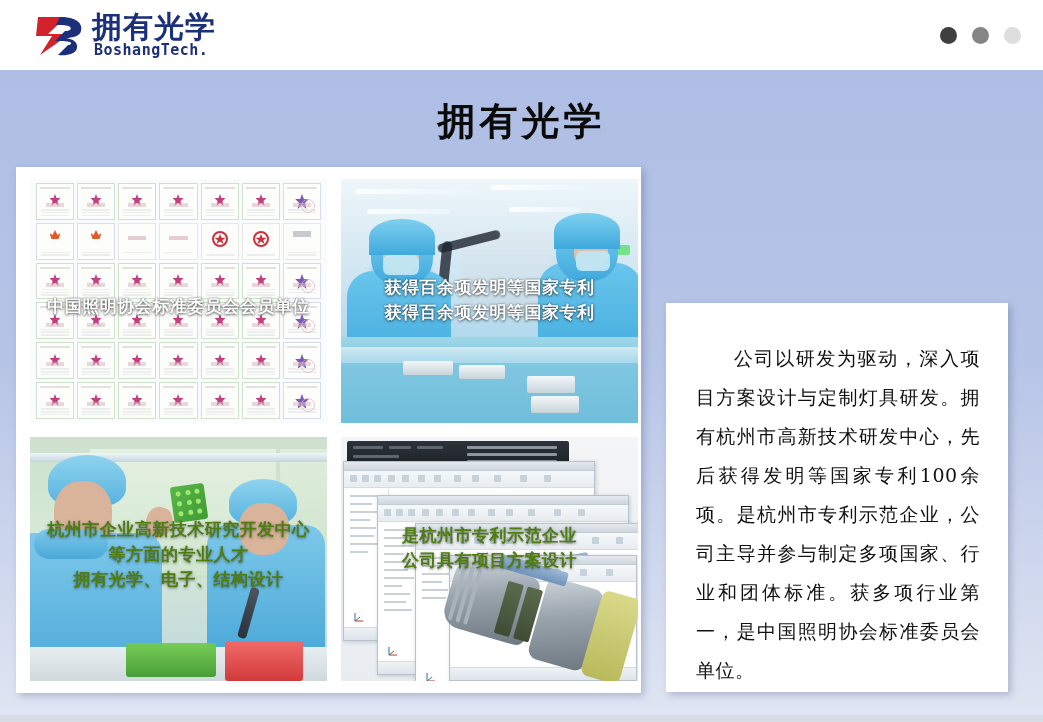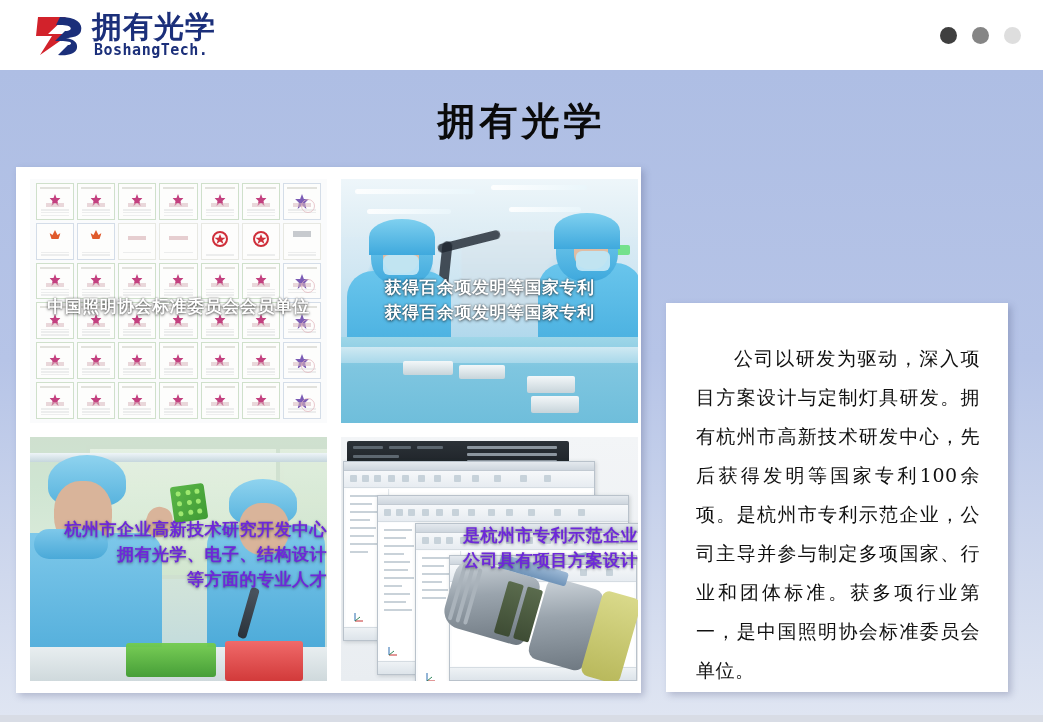--- a/index.html
+++ b/index.html
@@ -63,21 +63,21 @@
 
   
   .cap{
     position:absolute;left:0;width:100%;text-align:center;
     font-family:"DejaVu Sans","Liberation Sans",sans-serif;
     font-weight:bold;color:#ffffff;font-size:17px;line-height:25px;
     text-shadow:0 1px 3px rgba(0,0,0,.55),0 0 2px rgba(0,0,0,.5);
     letter-spacing:.5px;
   }
   .cap.dark{color:#ffffff;}
-  .cap.grey{color:#6d28d9;text-shadow:0 1px 3px rgba(40,45,55,.6);text-align:right;}
+  .cap.grey{color:#4d7c0f;text-shadow:0 1px 3px rgba(40,45,55,.6);}
   .cap.c1{top:115px;}
   .cap.c2{top:96px;}
   .cap.c3{top:80px;}
   .cap.c4{top:86px;}
 
   
   .certwall{position:absolute;inset:0;background:#fafbfc;}
   .certgrid{
     position:absolute;inset:0;padding:4px 6px;
     display:grid;grid-template-columns:repeat(7,1fr);grid-template-rows:repeat(6,1fr);
@@ -707,22 +707,22 @@
             <div class="lab-cap" style="right:30px;top:42px;width:68px;height:46px;"></div>
             <div class="lab-face" style="right:38px;top:66px;width:50px;height:52px;"></div>
             <div class="lab-tool"></div>
 
             <div class="lab-table"></div>
             <div class="lab-tray"></div>
             <div class="lab-redbox"></div>
           </div>
           <div class="cap grey c3">
             <div>杭州市企业高新技术研究开发中心</div>
+            <div>等方面的专业人才</div>
             <div>拥有光学、电子、结构设计</div>
-            <div>等方面的专业人才</div>
           </div>
         </div>
 
         <div class="tile">
           <div class="cad">
             <div class="cad-dark">
               <i style="left:6px;top:5px;width:30px"></i>
                 <i style="left:42px;top:5px;width:22px"></i>
               <i style="left:70px;top:5px;width:26px"></i>
                 <i style="left:6px;top:14px;width:46px"></i>

